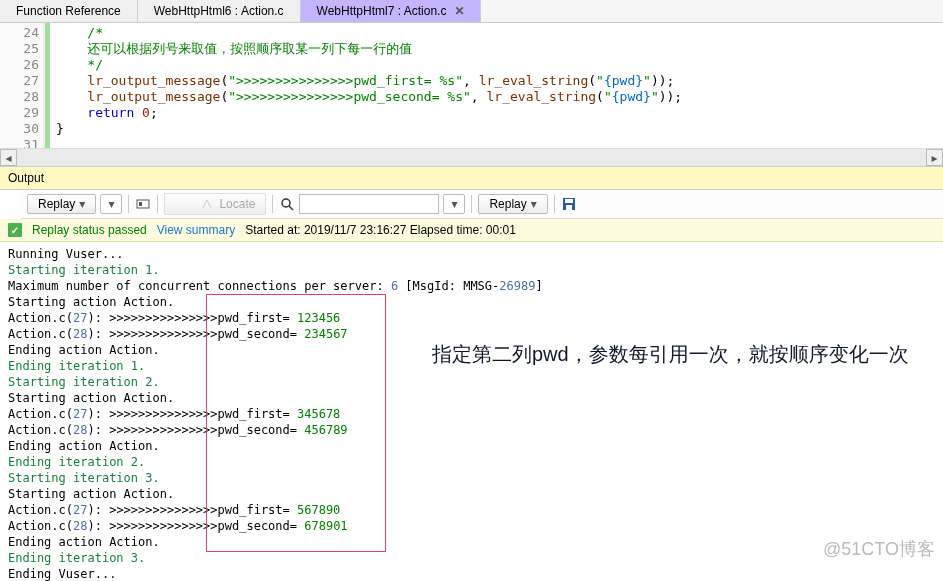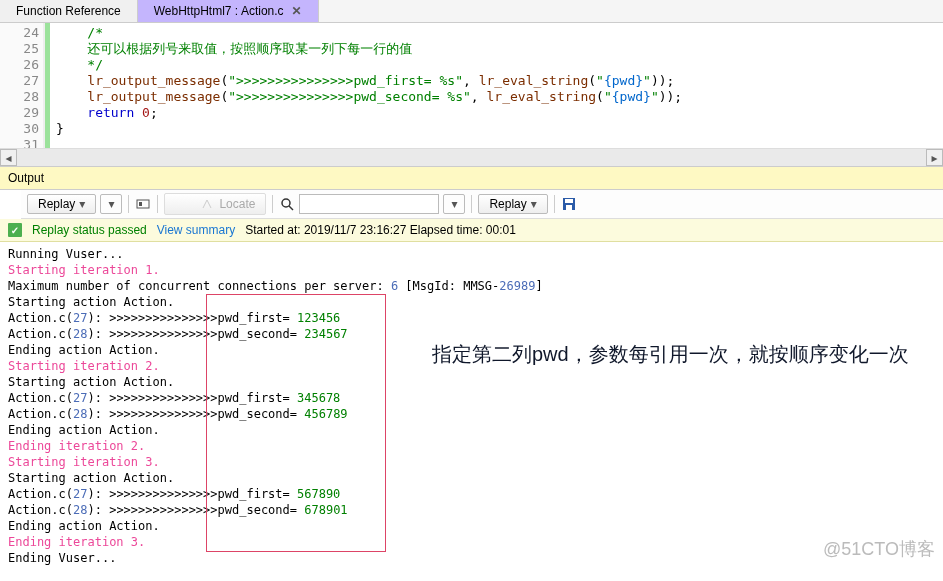--- a/index.html
+++ b/index.html
@@ -28,34 +28,37 @@
 .tb-btn.disabled { color: #aaa; border-color: #ddd; padding-left: 34px; }
 .tb-sep { width: 1px; height: 18px; background: #ccc; margin: 0 2px; }
 .tb-icon { width: 16px; height: 16px; display: inline-flex; align-items: center; justify-content: center; }
 .search-box { border: 1px solid #bbb; height: 20px; width: 140px; padding: 0 4px; }
 .dropdown { border: 1px solid #bbb; border-radius: 2px; padding: 0 4px; height: 20px; width: 22px; display:flex;align-items:center;justify-content:center;color:#555;}
 .status-bar { display: flex; align-items: center; gap: 10px; padding: 4px 8px; background: #FCFBDD; border-bottom: 1px solid #e0dfa0; }
 .status-icon { width: 14px; height: 14px; background: #4CAF50; display: inline-flex; align-items: center; justify-content: center; color: #fff; font-size: 10px; font-weight: bold; border-radius: 1px; }
 .status-passed { color: #008000; font-weight: 500; }
 .view-summary { color: #1976D2; cursor: pointer; }
 .log { font-family: Consolas, monospace; font-size: 12px; line-height: 16px; padding: 4px 8px; flex: 1; overflow: hidden; position: relative; }
-.log .orange { color: #ec4899; }
+.log .orange { color: #15803d; }
 .log .green { color: #008000; }
 .log .blue { color: #4B6CB7; }
 .highlight-box { position: absolute; border: 1px solid #d46; pointer-events: none; }
 .annotation { position: absolute; color: #0f172a; font-size: 20px; font-family: sans-serif; }
 .watermark { position: absolute; right: 8px; bottom: 20px; color: #bbb; font-size: 18px; }
 svg { display: block; }
 </style>
 </head>
 <body>
 
 <div class="tabs">
   <div class="tab">
       <span>Function Reference</span>
+    </div>
+  <div class="tab">
+      <span>WebHttpHtml6 : Action.c</span>
     </div>
   <div class="tab active">
     <span>WebHttpHtml7 : Action.c</span>
     <span class="tab-close">✕</span>
   </div>
 </div>
 
 <div class="editor">
   <div class="gutter" id="gutter">
       <div>24</div>
@@ -134,20 +137,21 @@
 <div class="log" id="log">
   <div class="highlight-box" style="left:206px; top:52px; width:180px; height:258px;"></div>
   <div class="annotation" style="left:432px; top:104px;">指定第二列pwd，参数每引用一次，就按顺序变化一次</div>
 <div class="">Running Vuser...</div>
     <div class="orange">Starting iteration 1.</div>
     <div>Maximum number of concurrent connections per server: <span class="blue">6</span>        [MsgId: MMSG-<span class="blue">26989</span>]</div>
     <div class="">Starting action Action.</div>
     <div>Action.c(<span class="blue">27</span>): &gt;&gt;&gt;&gt;&gt;&gt;&gt;&gt;&gt;&gt;&gt;&gt;&gt;&gt;&gt;pwd_first= <span class="green">123456</span></div>
     <div>Action.c(<span class="blue">28</span>): &gt;&gt;&gt;&gt;&gt;&gt;&gt;&gt;&gt;&gt;&gt;&gt;&gt;&gt;&gt;pwd_second= <span class="green">234567</span></div>
     <div class="">Ending action Action.</div>
+    <div class="orange">Ending iteration 1.</div>
     <div class="orange">Starting iteration 2.</div>
     <div class="">Starting action Action.</div>
     <div>Action.c(<span class="blue">27</span>): &gt;&gt;&gt;&gt;&gt;&gt;&gt;&gt;&gt;&gt;&gt;&gt;&gt;&gt;&gt;pwd_first= <span class="green">345678</span></div>
     <div>Action.c(<span class="blue">28</span>): &gt;&gt;&gt;&gt;&gt;&gt;&gt;&gt;&gt;&gt;&gt;&gt;&gt;&gt;&gt;pwd_second= <span class="green">456789</span></div>
     <div class="">Ending action Action.</div>
     <div class="orange">Ending iteration 2.</div>
     <div class="orange">Starting iteration 3.</div>
     <div class="">Starting action Action.</div>
     <div>Action.c(<span class="blue">27</span>): &gt;&gt;&gt;&gt;&gt;&gt;&gt;&gt;&gt;&gt;&gt;&gt;&gt;&gt;&gt;pwd_first= <span class="green">567890</span></div>
     <div>Action.c(<span class="blue">28</span>): &gt;&gt;&gt;&gt;&gt;&gt;&gt;&gt;&gt;&gt;&gt;&gt;&gt;&gt;&gt;pwd_second= <span class="green">678901</span></div>

